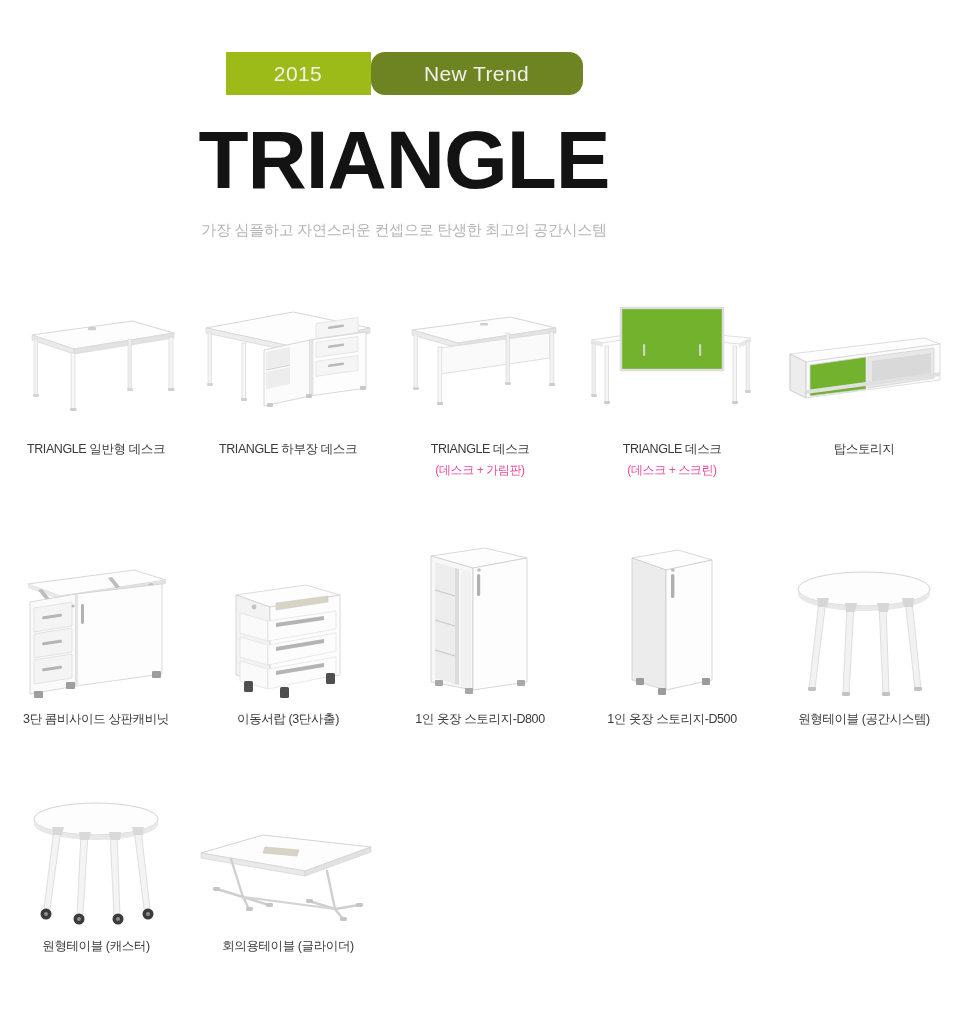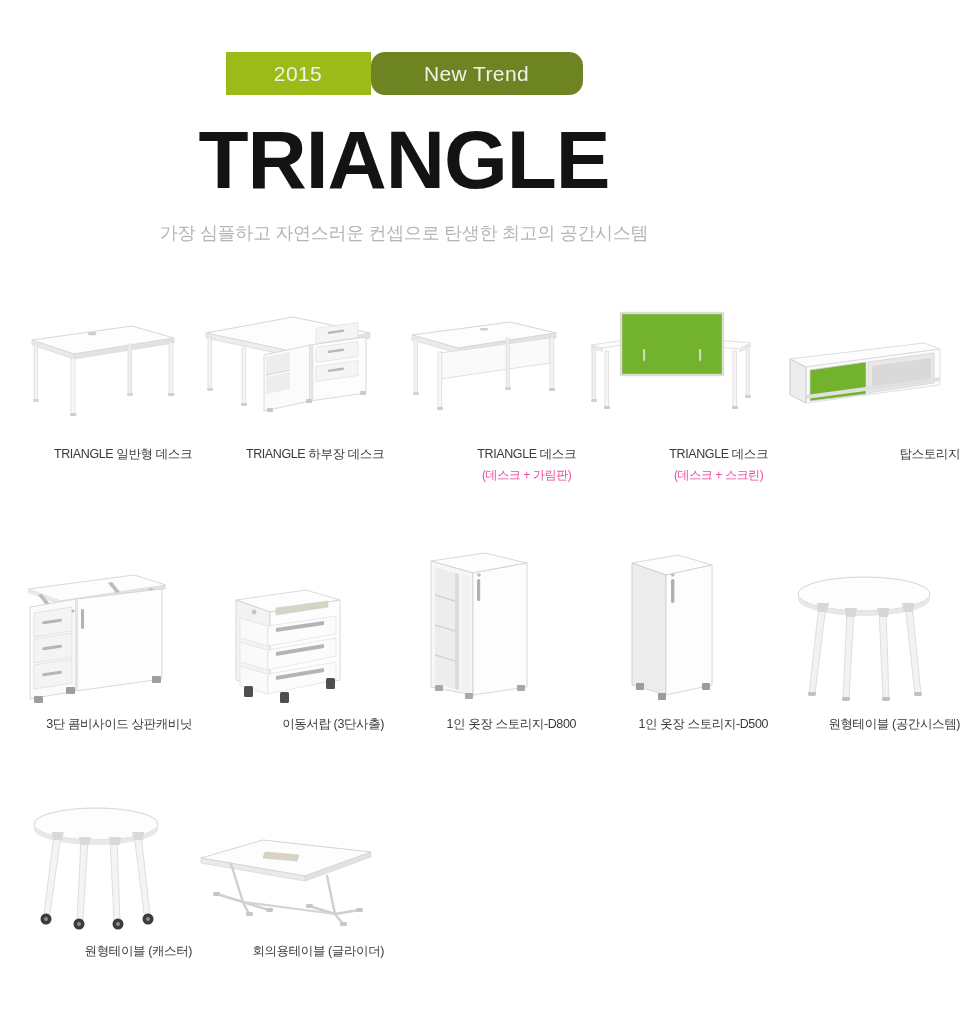--- a/index.html
+++ b/index.html
@@ -23,29 +23,29 @@
   .badge-year { width: 145px; background: #9dbb18; }
   .badge-trend { width: 212px; background: #6e8422; border-radius: 14px; }
 
   .title {
     margin-top: 24px;
     font-size: 82px; font-weight: 700; letter-spacing: -1px;
     color: #131313; line-height: 1;
   }
   .subtitle {
     margin-top: 20px;
-    font-size: 18px; color: #b5b5b5; letter-spacing: -0.3px;
+    font-size: 15px; color: #b5b5b5; letter-spacing: -0.3px;
   }
 
   
   .grid { margin-top: 56px; }
   .row { display: flex; }
   .row-1 .cell, .row-2 .cell, .row-3 .cell { width: 192.4px; }
   .cell {
-    display: flex; flex-direction: column; align-items: flex-end;
+    display: flex; flex-direction: column; align-items: center;
   }
   .thumb {
     width: 192px; display: flex; align-items: flex-end; justify-content: center;
     position: relative;
   }
   .row-1 .thumb { height: 116px; }
   .row-2 .thumb { height: 160px; }
   .row-3 .thumb { height: 140px; }
 
   .caption {

